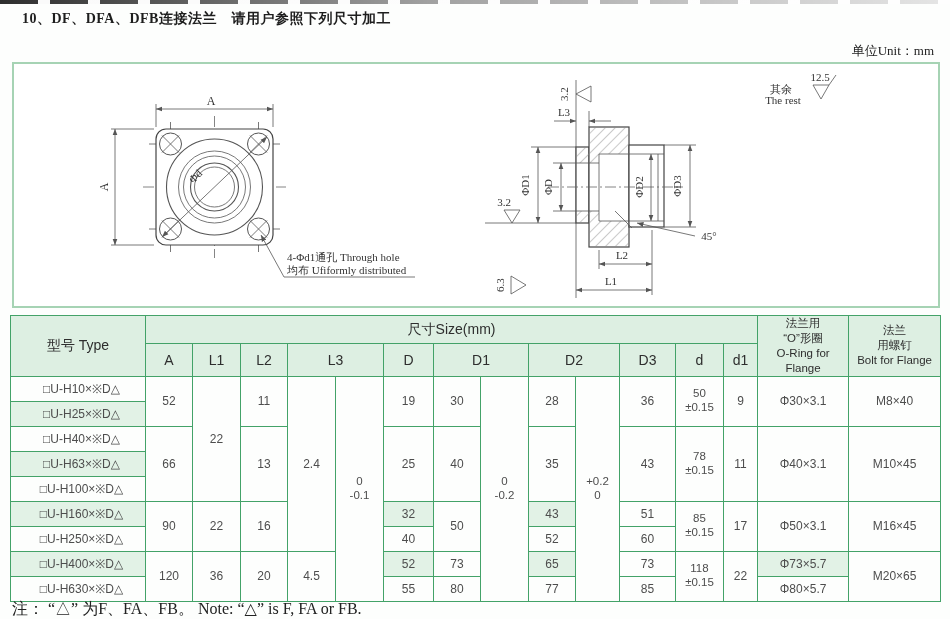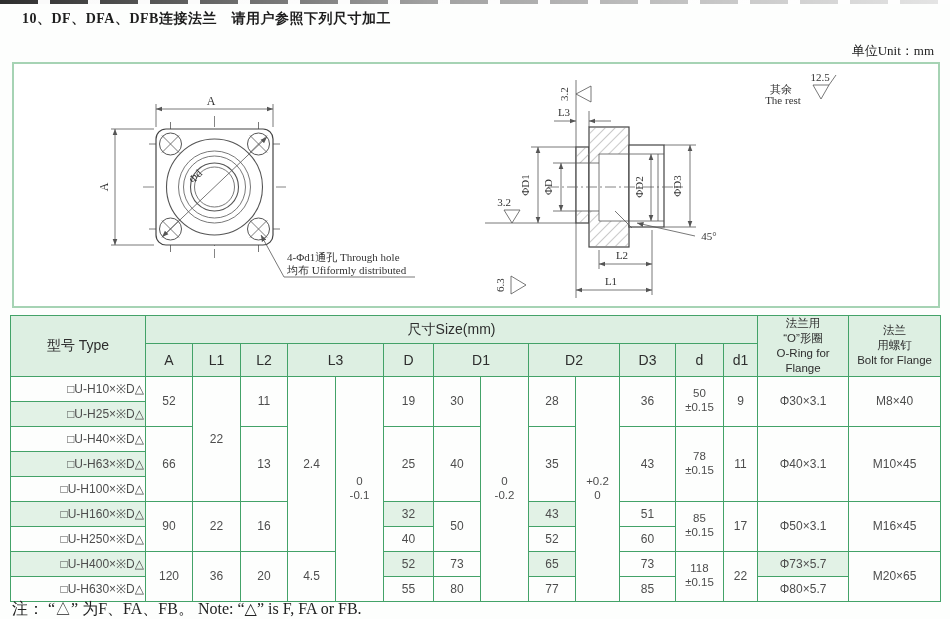--- a/index.html
+++ b/index.html
@@ -30,21 +30,21 @@
   .outline{stroke:#444;stroke-width:1.2;fill:#fff;}
   .cl{stroke:#666;stroke-width:.8;fill:none;stroke-dasharray:11 3 2 3;}
 
   table{position:absolute;left:10px;top:315px;width:930px;border-collapse:collapse;table-layout:fixed;
         font-family:"Liberation Sans",sans-serif;font-size:12px;color:var(--num);}
   th,td{border:1px solid var(--gb);text-align:center;vertical-align:middle;padding:0 1px;}
   thead th{background:var(--hbg);font-weight:normal;color:#2e2e2e;font-size:14px;}
   thead tr.h1{height:26px;}
   thead tr.h2{height:30px;}
   tbody tr{height:25px;}
-  td.type{text-align:right;padding-left:8px;font-size:12px;}
+  td.type{text-align:center;padding-left:8px;font-size:12px;}
   .shade{background:var(--shade);}
   .pre{white-space:pre-line;line-height:1.2;font-size:11.5px;}
   thead .pre{font-size:11.5px;line-height:1.3;}
 
   .note{position:absolute;left:12px;top:599px;font-size:16px;color:#222;}
 </style>
 </head>
 <body>
 
 <div class="page">

